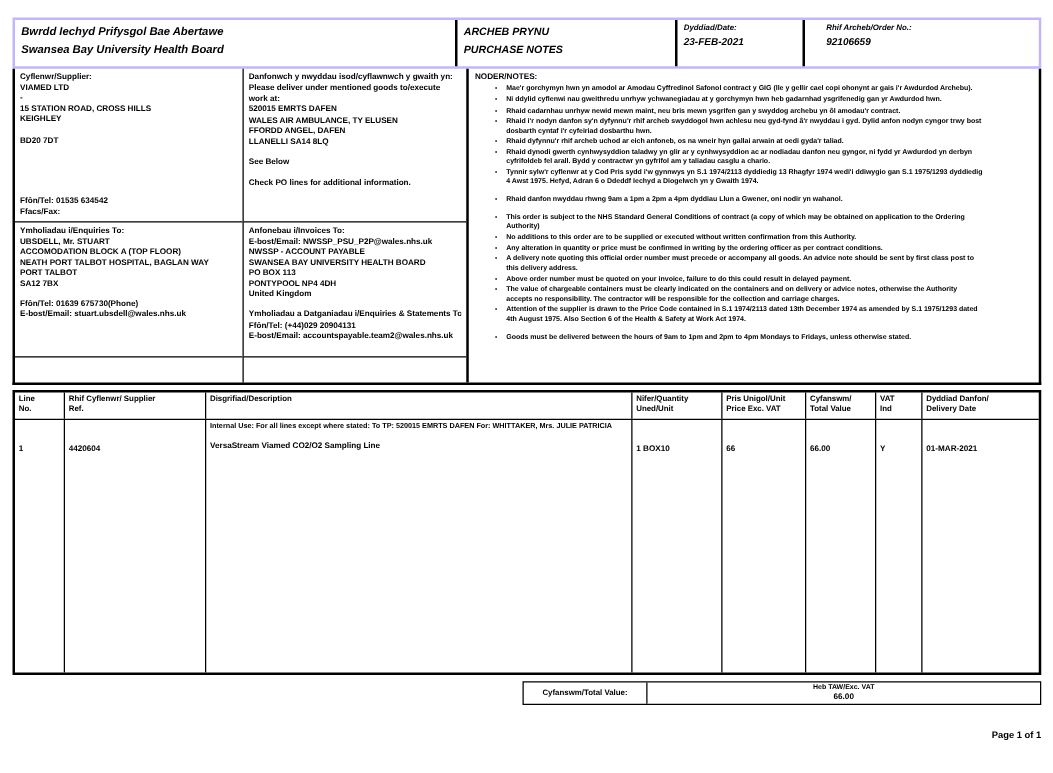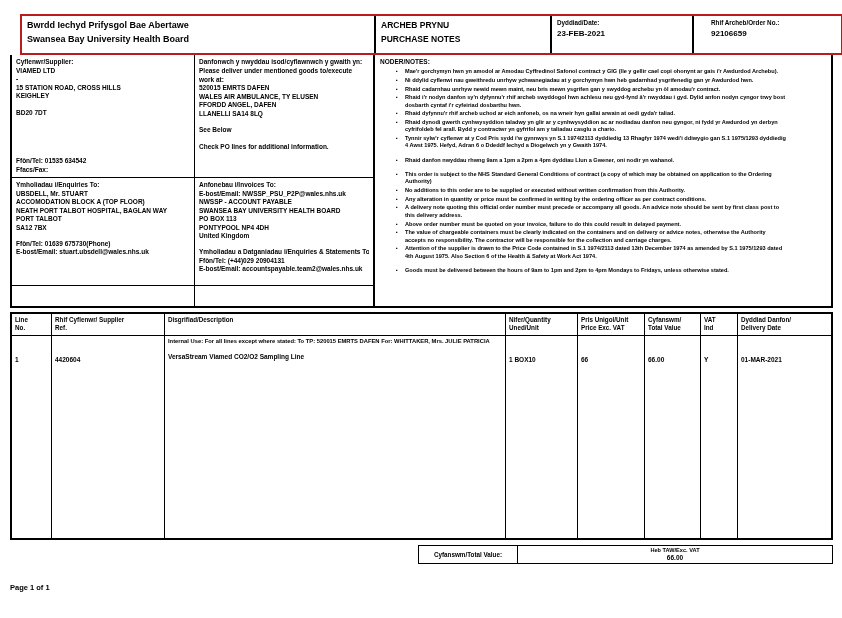--- a/index.html
+++ b/index.html
@@ -8,26 +8,26 @@
     position:relative;
     width:842px; height:618px;
     font-family:"Liberation Sans", sans-serif;
     font-weight:bold;
     color:#000;
     overflow:hidden;
   }
   .abs { position:absolute; }
 
   
-  .header-table { left:20px; top:14px; width:823px; height:41px; display:flex; border:2px solid #b91c1c; }
+  .header-table { left:10px; top:14px; width:823px; height:41px; display:flex; border:2px solid #c4b5fd;font-style:italic; }
   .h-cell { border-right:2px solid #000; padding:3px 5px 2px 5px; }
   .h-cell:last-child { border-right:none; }
   .h-board { width:354px; font-size:9px; line-height:1.5; }
   .h-title { width:176px; font-size:8.5px; line-height:1.6; }
-  .h-date  { width:142px; }
+  .h-date  { width:102px; }
   .h-order { flex:1;margin-left:12px; }
   .h-label { font-size:6.3px; }
   .h-value { font-size:8px; padding-top:3px; }
 
   
   .body-section { left:10px; top:55px; width:823px; height:253px; border:2px solid #000; border-top:none; display:flex; }
   .col-left { width:183px; border-right:1px solid #000; display:flex; flex-direction:column; }
   .col-mid  { width:180px; border-right:2px solid #000; display:flex; flex-direction:column; }
   .col-notes { flex:1; padding:3px 5px; }
 
@@ -64,21 +64,21 @@
   .desc-text { margin-top:7px; font-size:6.5px; }
 
   
   .totals-bar { left:418px; top:545px; width:415px; height:19px; display:flex; border:1px solid #000; }
   .totals-label-cell { width:99px; border-right:1px solid #000; font-size:6.3px; display:flex; align-items:center; justify-content:center; }
   .totals-value-cell { flex:1; display:flex; flex-direction:column; align-items:center; justify-content:center; }
   .exc-vat-label { font-size:5.6px; line-height:1.2; }
   .exc-vat-value { font-size:6.5px; line-height:1.2; }
 
   
-  .page-footer { left:10px; top:583px; width:823px; text-align:left; font-size:7.5px; }
+  .page-footer { left:10px; top:583px; width:823px; text-align:right; font-size:7.5px; }
 </style>
 </head>
 <body>
 
 <div class="abs header-table">
   <div class="h-cell h-board">
     <div>Bwrdd Iechyd Prifysgol Bae Abertawe</div>
     <div>Swansea Bay University Health Board</div>
   </div>
   <div class="h-cell h-title">

